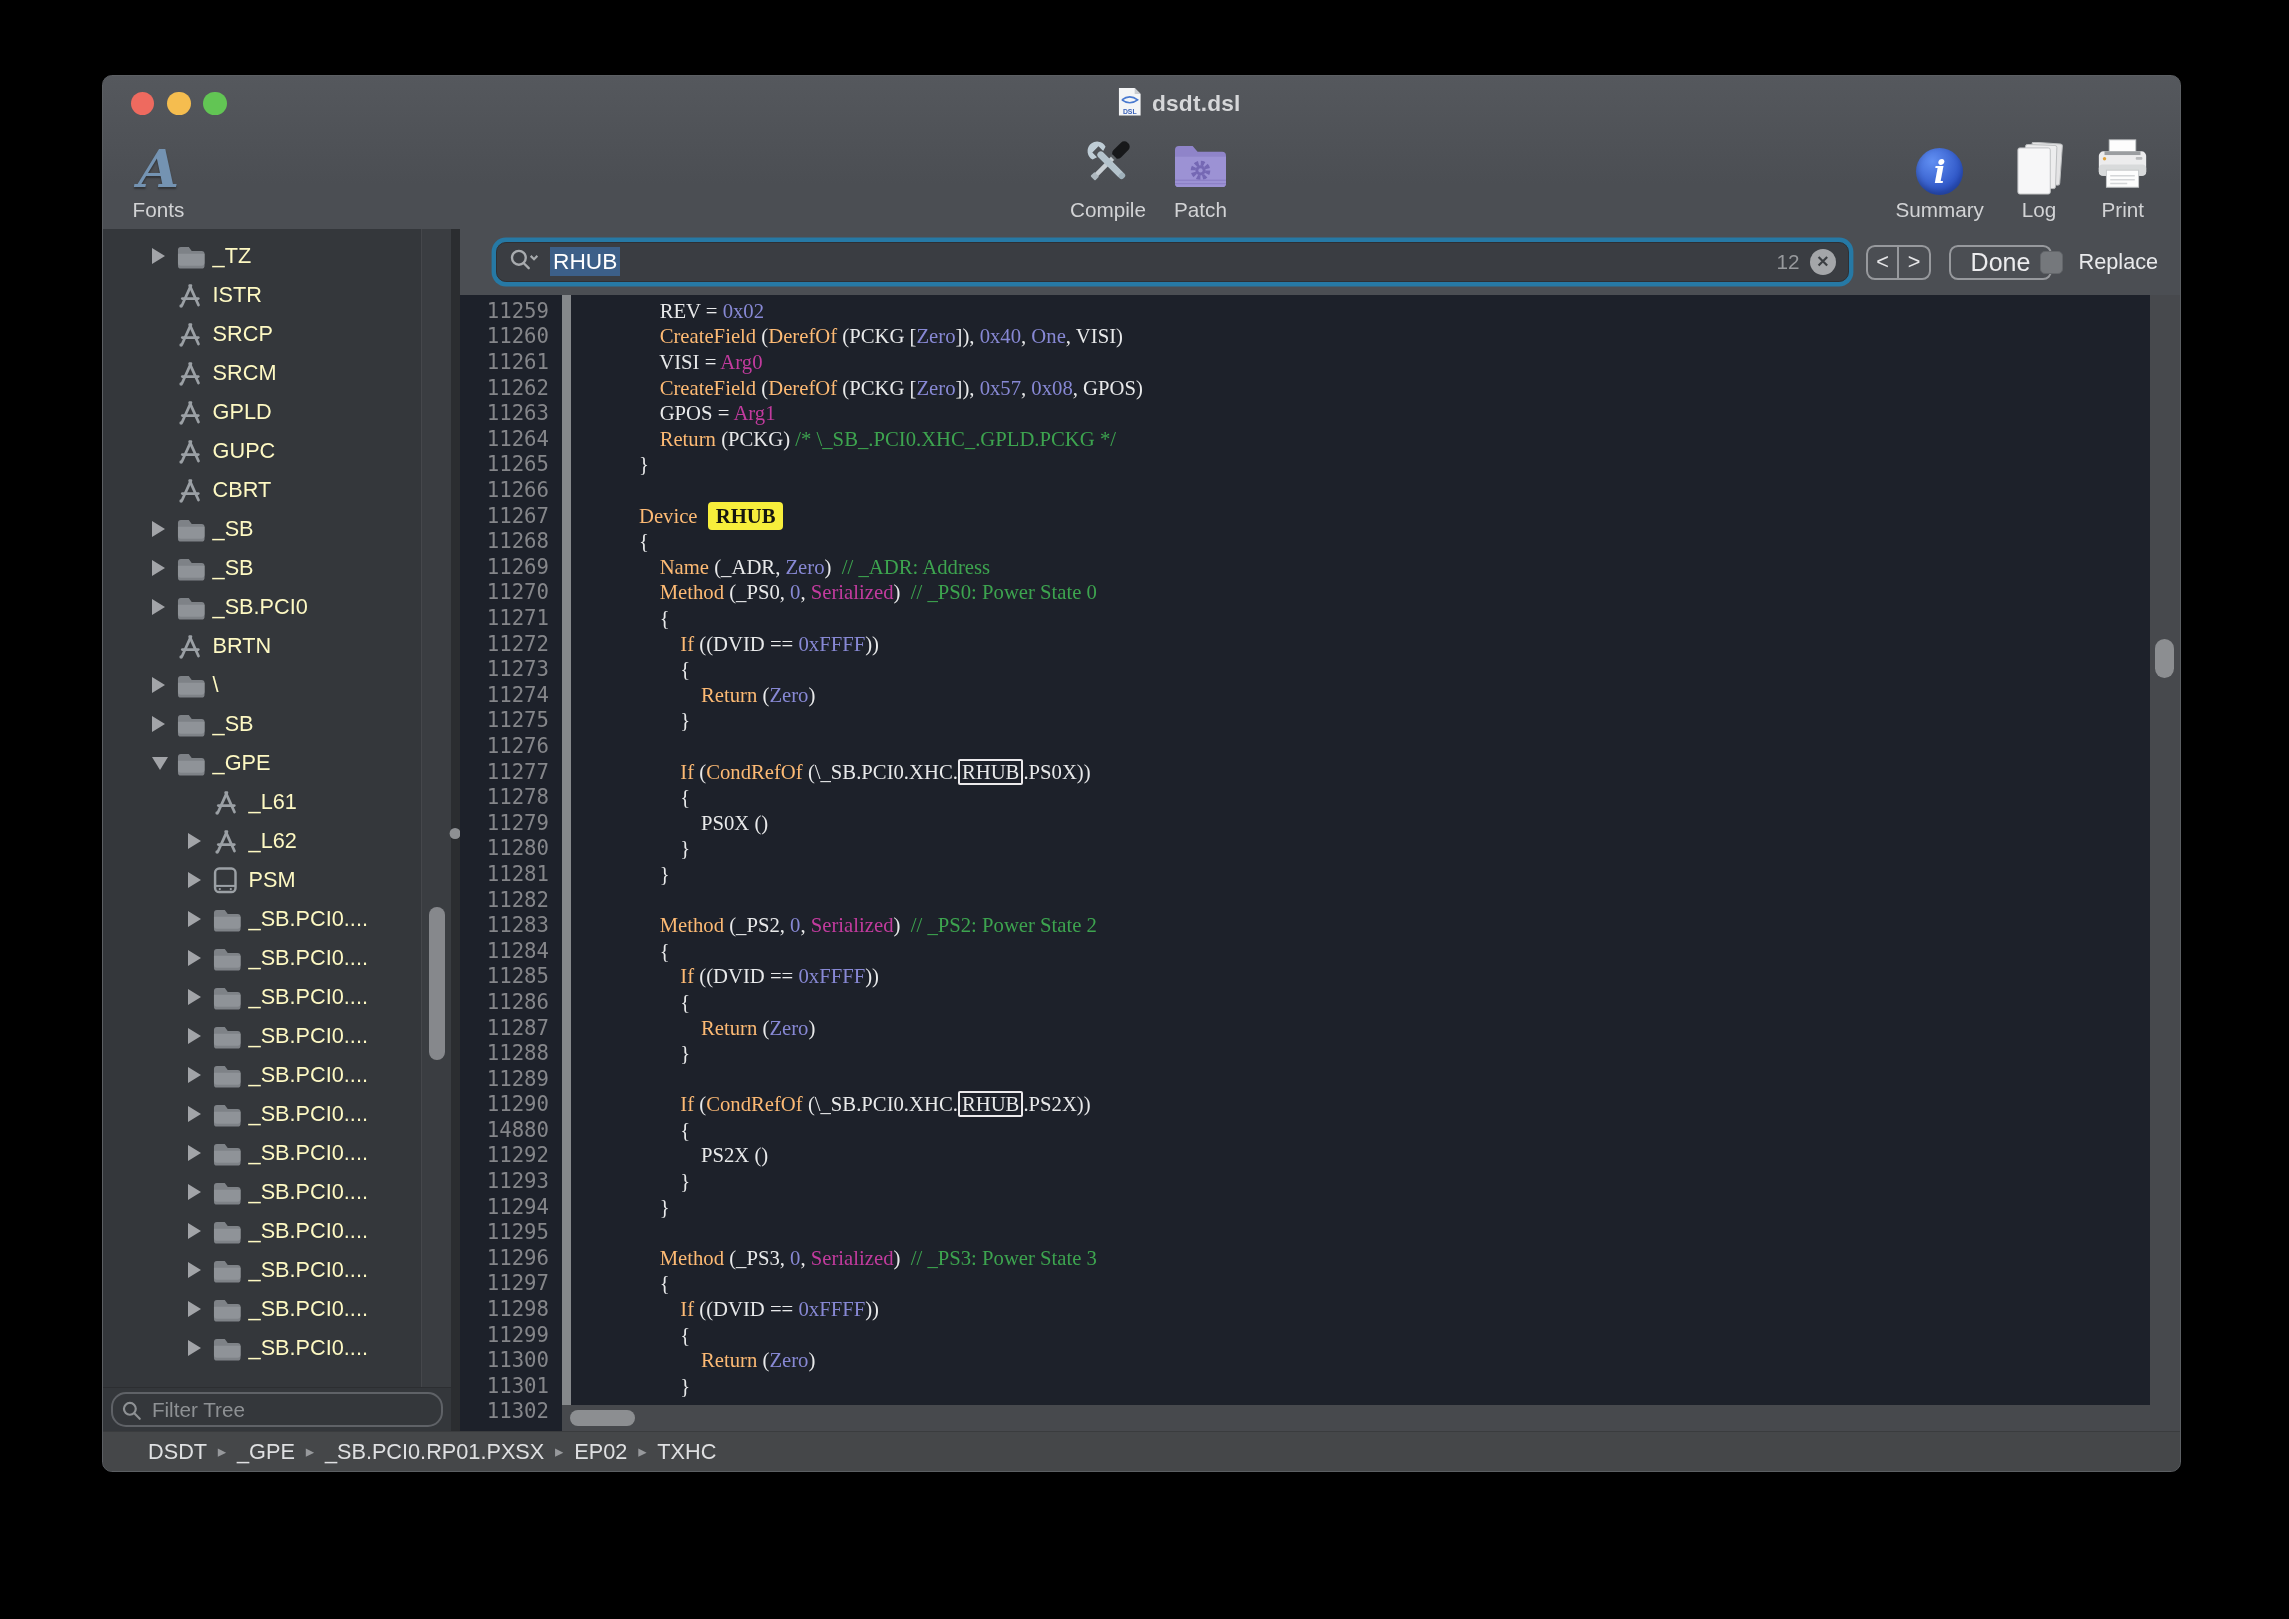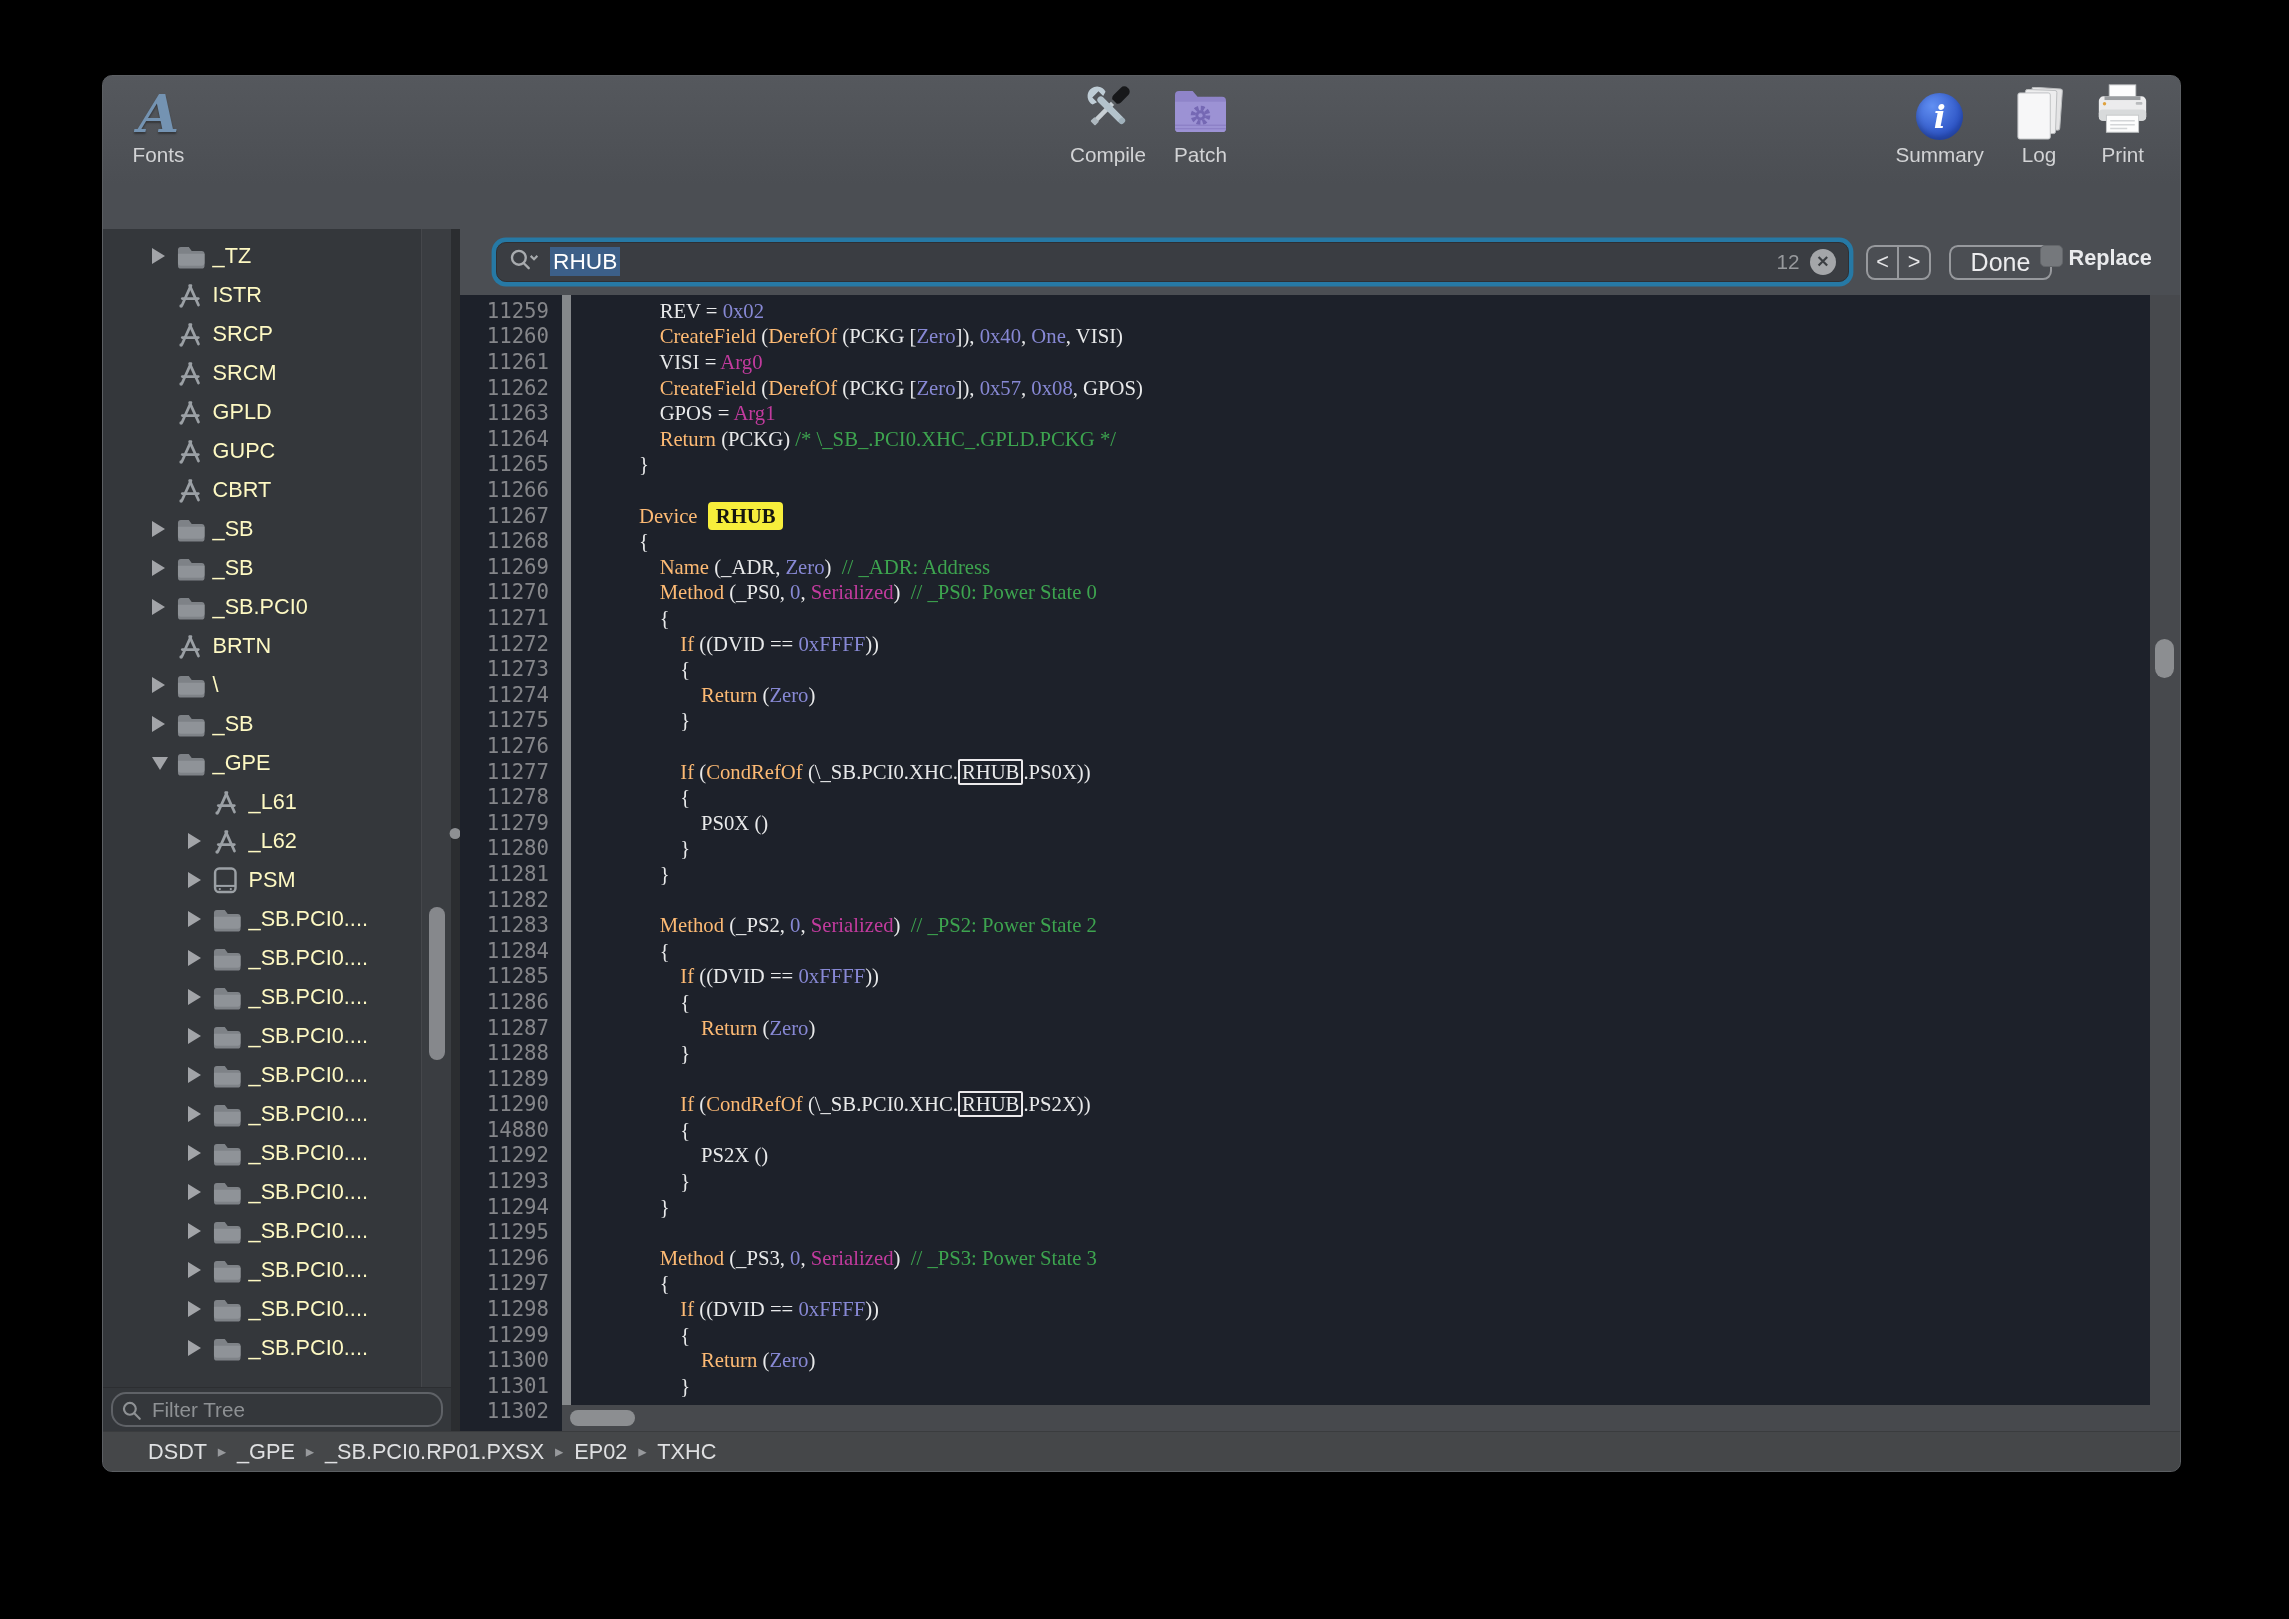--- a/index.html
+++ b/index.html
@@ -63,21 +63,21 @@
   .sel-text { font-size:22.7px; color:#fff; background:#3c5f88; padding:1px 3px; margin-left:11.8px; }
   .match-count { margin-left:auto; color:#97999c; font-size:20.7px; }
   .clearbtn { width:26.6px; height:26.6px; border-radius:50%; background:#a4a6a9; color:#3b3e42; font-size:15.8px;
               font-weight:bold; display:flex; align-items:center; justify-content:center; margin-left:9.9px; }
   .navseg { position:absolute; left:1406px; top:15.8px; width:65px; height:35px; border:2px solid #97999d;
             border-radius:8.9px; display:flex; color:#e6e6e8; font-size:21.7px; }
   .navseg .seg { flex:1; display:flex; align-items:center; justify-content:center; }
   .navseg .seg:first-child { border-right:2px solid #97999d; }
   .donebtn { position:absolute; left:1489px; top:15.8px; height:35px; padding:0 19.7px; border:2px solid #97999d;
              border-radius:8.9px; color:#ececee; font-size:25px; display:flex; align-items:center; }
-  .replace-wrap { position:absolute; left:1580px; top:15.8px; height:35px; display:flex; gap:6px;font-weight:bold; }
+  .replace-wrap { position:absolute; left:1580px; top:15.8px; height:35px; display:flex; align-items:center; gap:16px; }
   .checkbox { width:22.7px; height:22.7px; border-radius:4.9px; background:#75787c; border:1px solid #63666a; }
   .replace-label { color:#e9eaec; font-size:21.7px; }
   
   .codearea { position:absolute; top:66px; left:0; right:0; bottom:0; background:#1d212a; overflow:hidden; }
   .gutter { position:absolute; left:0; top:3.9px; width:99px; }
   .lnum { height:25.6px; text-align:right; padding-right:9.9px; color:#85868a;
           font-family:"DejaVu Sans Mono","Liberation Mono",monospace; font-size:20.7px; line-height:25.6px; }
   .gutter-strip { position:absolute; left:102px; top:0; bottom:0; width:8.9px; background:#85888b; }
   .code { position:absolute; left:117px; top:3.9px; right:30.5px; }
   .cline { height:25.6px; white-space:pre; font-family:Liberation Serif, serif;
@@ -94,20 +94,38 @@
   .breadcrumb { position:absolute; left:0; right:0; bottom:0; height:40px; background:#454749;
                 border-top:1px solid #3a3c3e; display:flex; align-items:center; padding-left:45px;
                 font-size:21.7px; color:#dfe0e2; }
   .crumb-sep { color:#97999c; font-size:16.7px; margin:0 10.8px; }
 </style>
 </head>
 <body>
 
 <div class="window">
 
+  <div class="titlebar">
+    <div class="lights">
+      <div class="light" style="background:#ee6a5f"></div>
+      <div class="light" style="background:#f5bd4f"></div>
+      <div class="light" style="background:#62c554"></div>
+    </div>
+    <div class="title-group">
+      <span>
+        <svg width="25.6" height="29.6" viewBox="0 0 26 30">
+            <path d="M2 1 h16 l6 6 v22 h-22z" fill="#f4f5f6"></path>
+            <path d="M18 1 l6 6 h-6z" fill="#c9ccd0"></path>
+            <path d="M5 13 q8 -6 16 0 q-8 6 -16 0" fill="none" stroke="#4a7ad0" stroke-width="1.6"></path>
+            <text x="13" y="27" font-size="7" fill="#3a62b8" text-anchor="middle" font-family="Liberation Sans, sans-serif" font-weight="bold">DSL</text>
+          </svg>
+      </span>
+      <span class="title-text">dsdt.dsl</span>
+    </div>
+  </div>
 
   <div class="toolbar">
     <div class="tb-left">
       <div class="tb-item">
         <span class="fonts-glyph">A</span>
         <span class="tb-label">Fonts</span>
       </div>
     </div>
     <div class="tb-center">
       <div class="tb-item" style="width:102px">

